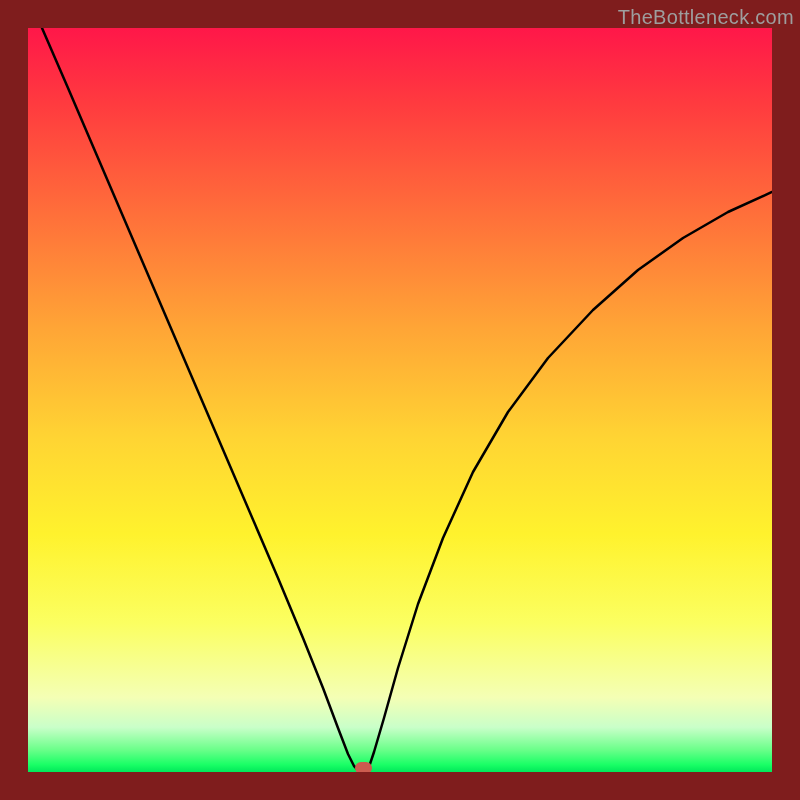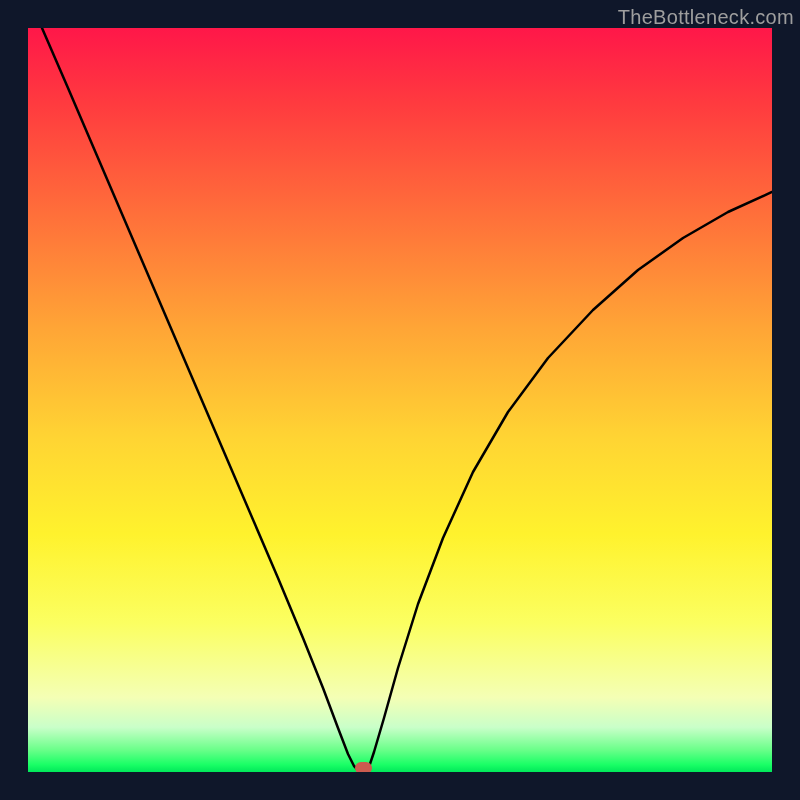--- a/index.html
+++ b/index.html
@@ -8,21 +8,21 @@
     width: 800px;
     height: 800px;
     background: #000;
     overflow: hidden;
     font-family: Arial, Helvetica, sans-serif;
   }
   .frame {
     position: relative;
     width: 800px;
     height: 800px;
-    background: #0f172a;
+    background: #7f1d1d;
   }
   .plot {
     position: absolute;
     left: 28px;
     top: 28px;
     width: 744px;
     height: 744px;
     
     background: linear-gradient(
       to bottom,

